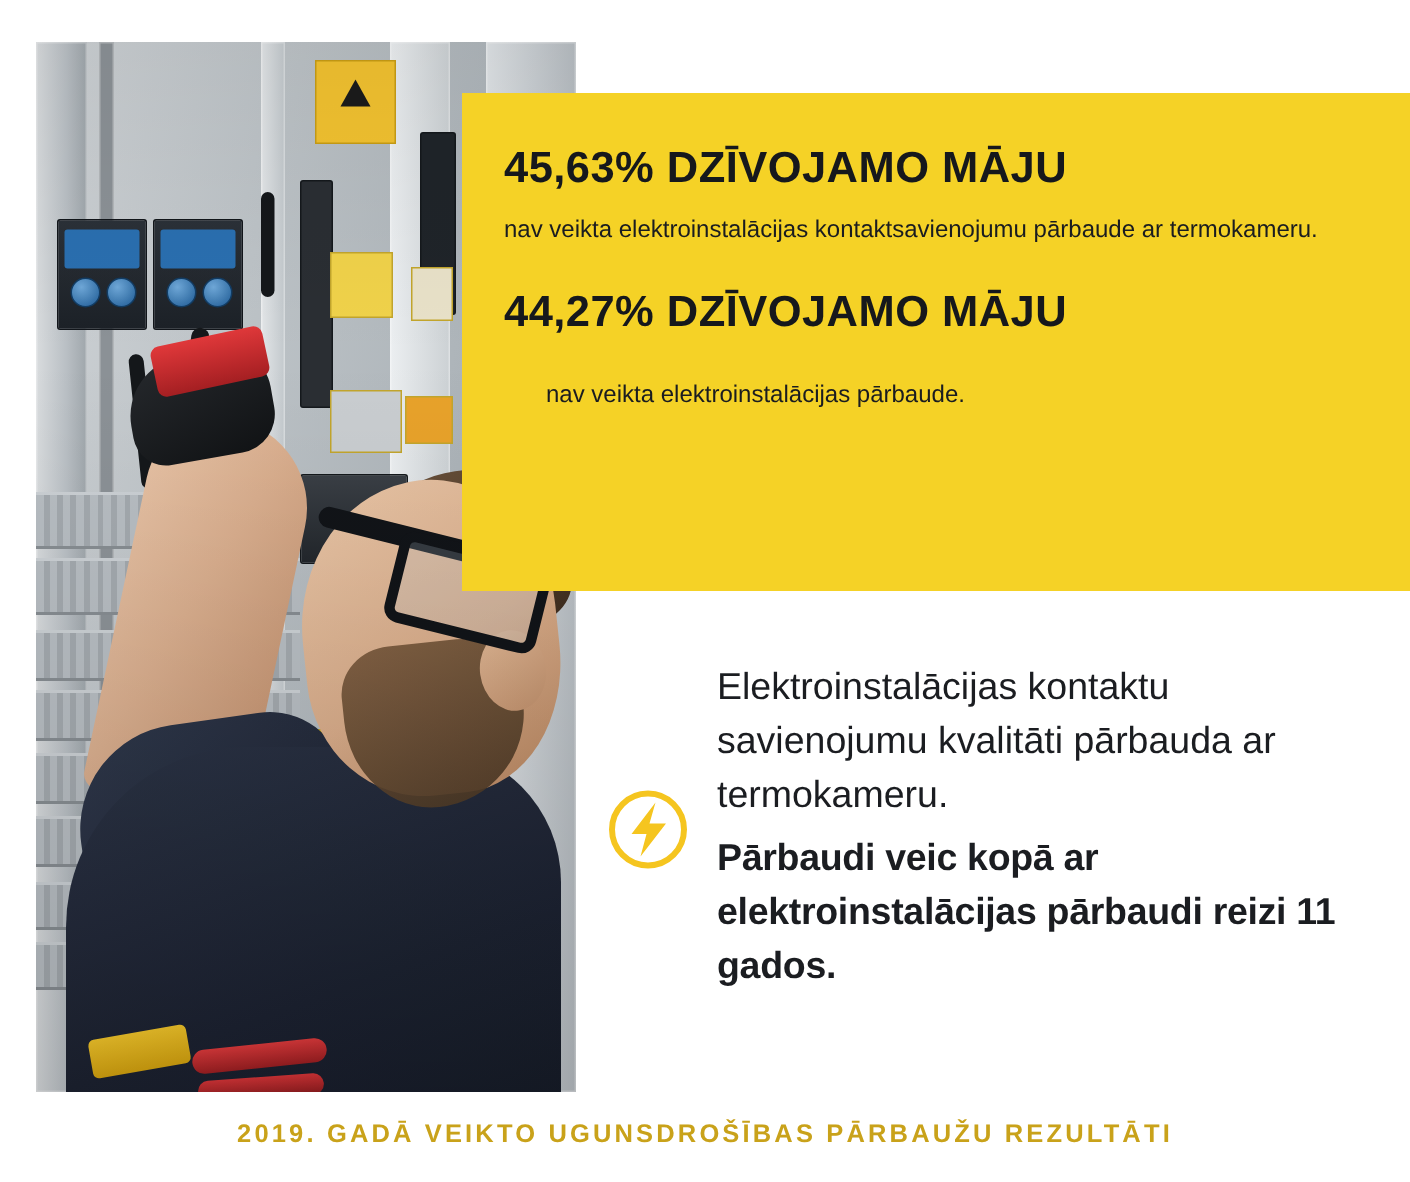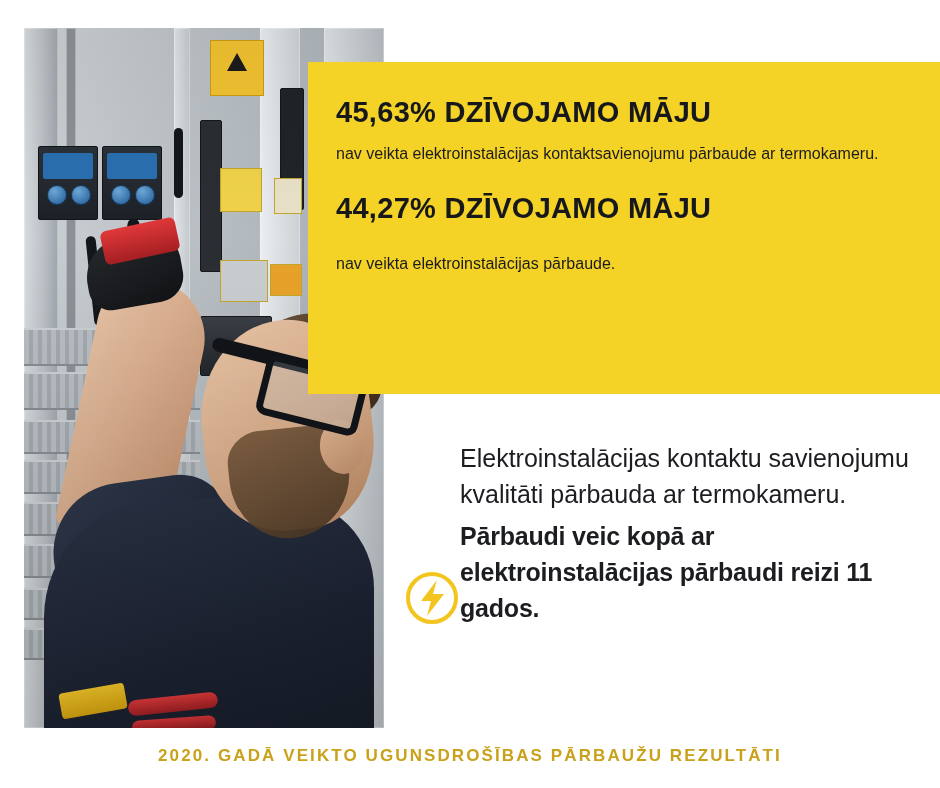--- a/index.html
+++ b/index.html
@@ -295,34 +295,36 @@
   }
   .stat-body {
     font-size: 16px;
     color: #1a1c20;
     line-height: 1.42;
     margin: 0 0 26px 0;
     max-width: 560px;
   }
   .stat-body.second {
     margin-bottom: 0;
+    margin-left: 28px;
   }
   .stat-head.second {
     margin-top: 0;
     margin-bottom: 28px;
   }
 
   
   .note {
     position: absolute;
     left: 404px;
     top: 440px;
     width: 520px;
     display: flex;
-    align-items: flex-end;
+    align-items: center;
+    gap: 18px;
   }
   .bolt-icon {
     flex: 0 0 auto;
     width: 56px;
     height: 56px;
     margin-top: 4px;
   }
   .note-text {
     font-size: 25px;
     line-height: 1.44;
@@ -435,15 +437,15 @@
         <circle cx="28" cy="28" r="24" fill="none" stroke="#f5c51f" stroke-width="4"></circle>
         <path d="M33 10 L17 31 H27 L23 46 L40 24 H29 Z" fill="#f5c51f"></path>
       </svg>
     </span>
     <div class="note-text">
       <span class="light">Elektroinstalācijas kontaktu savienojumu kvalitāti pārbauda ar termokameru.</span>
       <span class="bold">Pārbaudi veic kopā ar elektroinstalācijas pārbaudi reizi 11 gados.</span>
     </div>
   </div>
 
-  <div class="footer">2020. GADĀ VEIKTO UGUNSDROŠĪBAS PĀRBAUŽU REZULTĀTI</div>
+  <div class="footer">2019. GADĀ VEIKTO UGUNSDROŠĪBAS PĀRBAUŽU REZULTĀTI</div>
 
 </div>
 
 </body></html>

